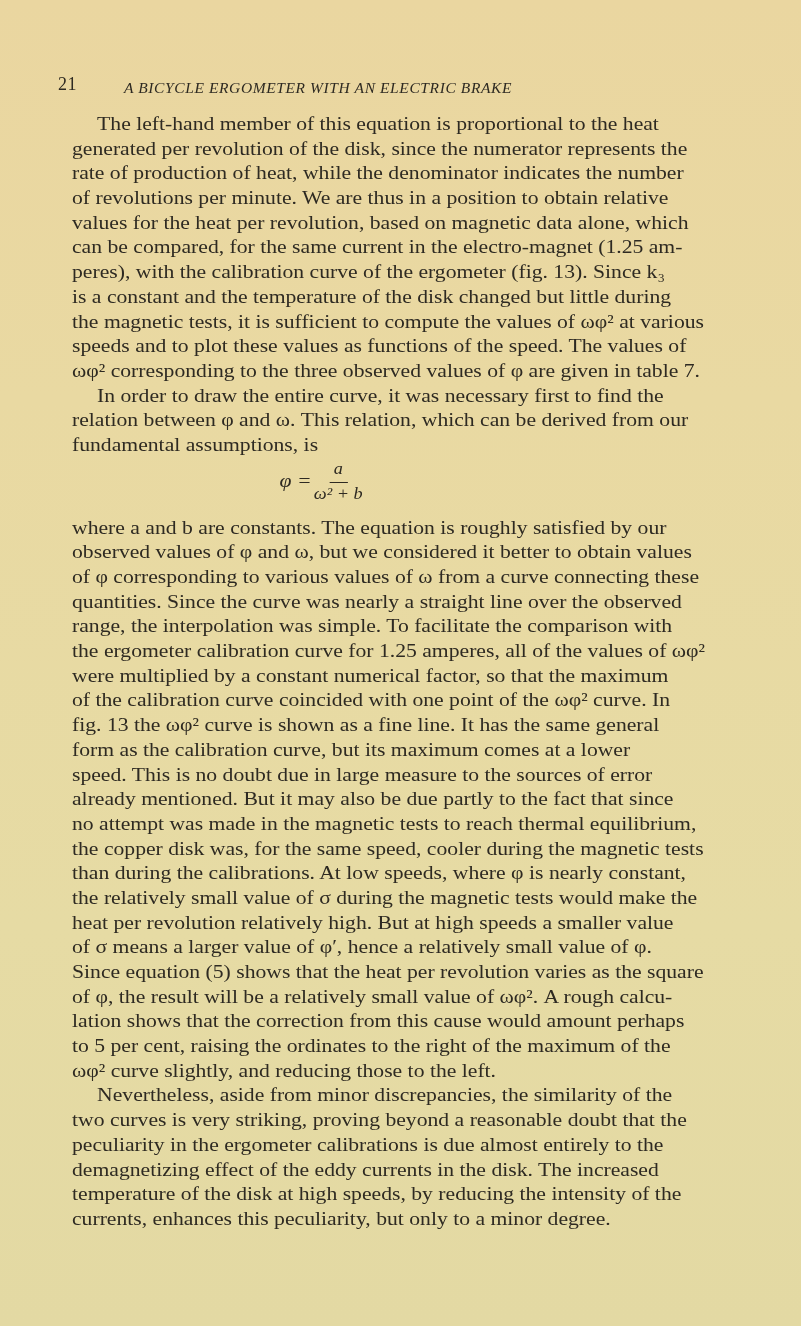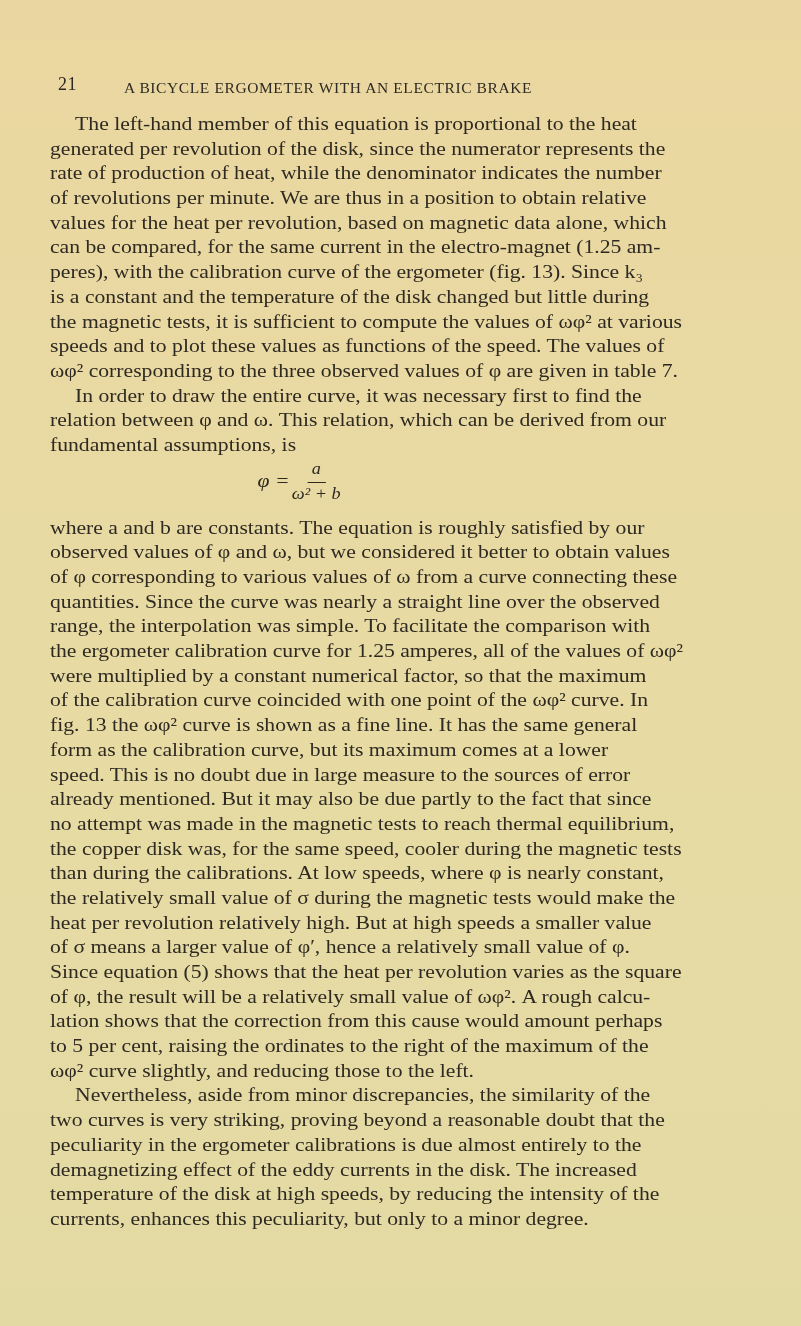--- a/index.html
+++ b/index.html
@@ -9,24 +9,24 @@
     font-family: "Liberation Serif", "DejaVu Serif", serif;
     color: #2e2a22;
     position: relative;
   }
   .page-number {
     position: absolute; left: 58px; top: 74px;
     font-size: 18px; letter-spacing: 0.5px;
   }
   .running-head {
     position: absolute; left: 124px; top: 79px;
-    font-size: 15.5px; letter-spacing: 0.6px;
+    font-size: 15.5px; letter-spacing: 0.6px; font-style: italic;
   }
   .body-text {
-    position: absolute; left: 50px; top: 112px; width: 428px;
+    position: absolute; left: 72px; top: 112px; width: 428px;
     transform-origin: 0 0; transform: scaleX(1.0);
   }
   .line {
     white-space: nowrap;
     font-size: 19px; line-height: 24.7px;
     height: 24.7px;
     text-align: justify; text-align-last: justify;
     width: 428px;
   }
   .line.last { text-align-last: left; }

